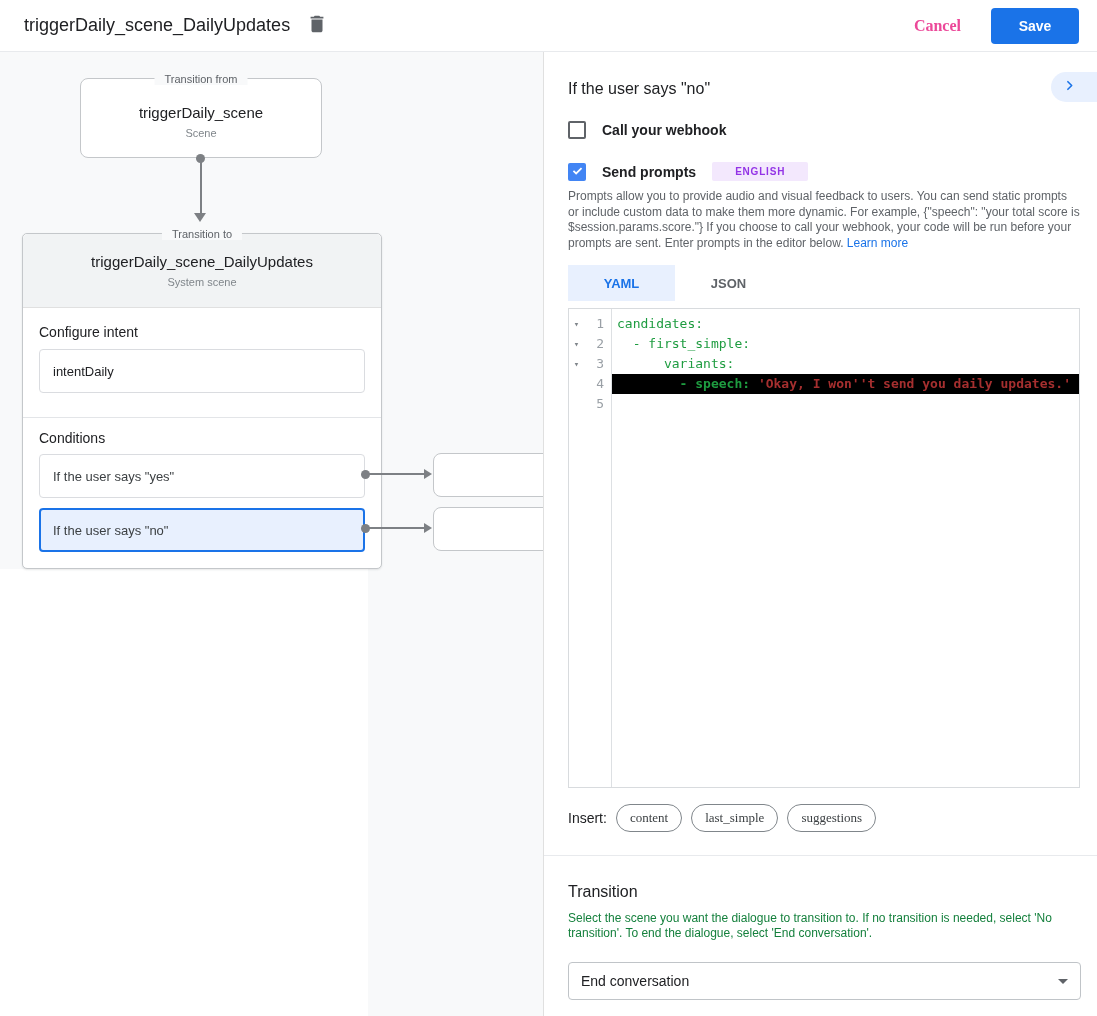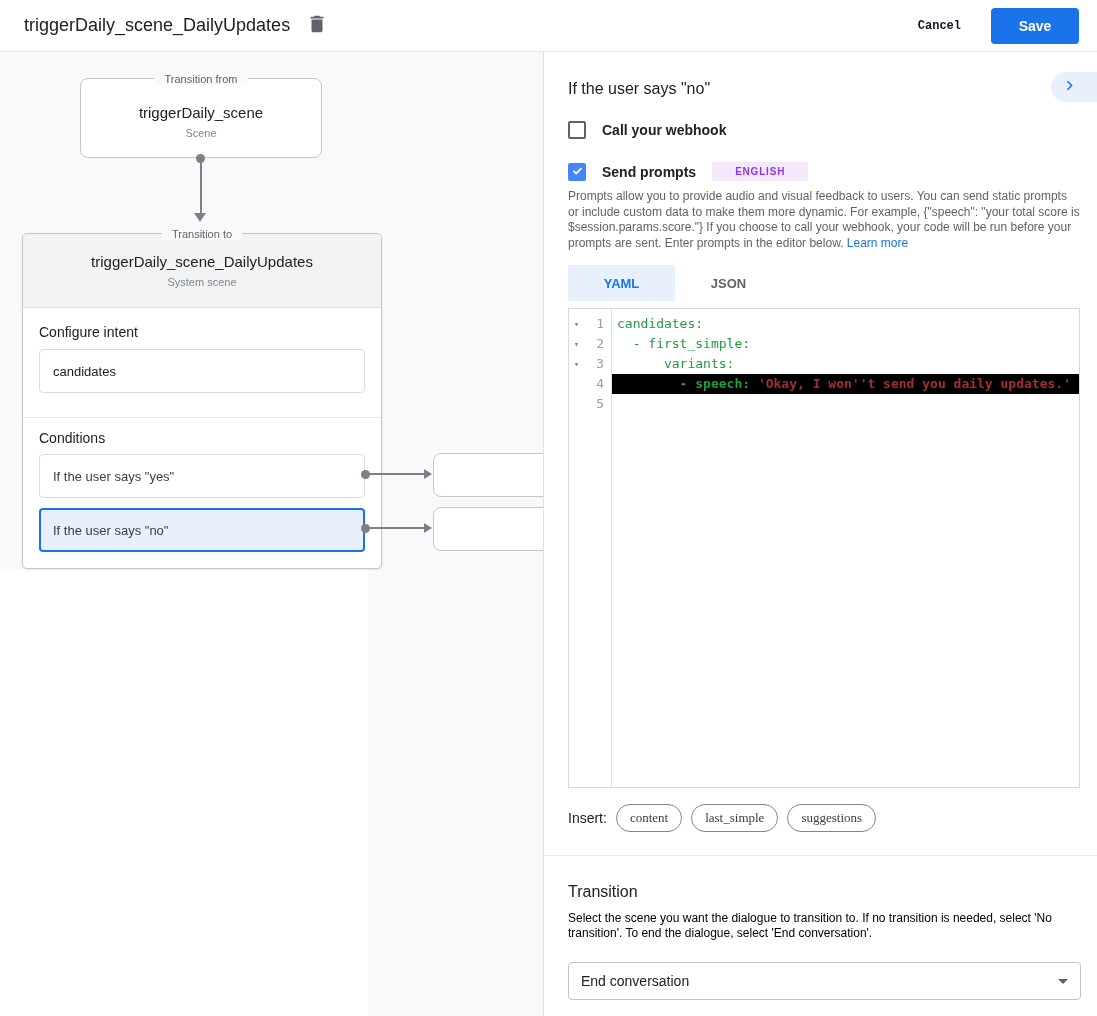--- a/index.html
+++ b/index.html
@@ -12,22 +12,22 @@
   
   .header {
     position:absolute; top:0; left:0; width:1097px; height:52px;
     background:#fff; border-bottom:1px solid #e8eaed;
     display:flex; align-items:center; padding:0 18px 0 24px; z-index:30;
   }
   .header-title { font-size:18px; color:#202124; font-weight:400; }
   .trash-btn { margin-left:16px; background:none; border:none; cursor:pointer; display:flex; align-items:center; }
   .header-spacer { flex:1; }
   .cancel-btn {
-    background:none; border:none; color:#0f172a; font-size:12px; font-weight:700;
-    font-family:Liberation Mono, monospace; cursor:pointer; padding:8px 12px;
+    background:none; border:none; color:#ec4899; font-size:16px; font-weight:700;
+    font-family:Liberation Serif, serif; cursor:pointer; padding:8px 12px;
   }
   .save-btn {
     margin-left:18px; background:#1a73e8; color:#fff; border:none; border-radius:4px;
     height:36px; width:88px; font-size:14px; font-weight:700; font-family:inherit; cursor:pointer;
   }
 
   
   .canvas {
     position:absolute; top:52px; left:0; width:543px; bottom:0;
     background:#f8f9fa; overflow:hidden;
@@ -134,21 +134,21 @@
 
   .insert-row { margin-top:16px; display:flex; align-items:center; }
   .insert-label { font-size:14px; color:#202124; }
   .chip {
     margin-left:9px; border:1px solid #80868b; border-radius:14px; background:#fff;
     padding:5px 13px; font-size:13px; color:#3c4043; font-family:Liberation Serif, serif; cursor:pointer;
   }
   .panel-divider { margin-top:23px; border-top:1px solid #e8eaed; }
 
   .panel-sec2 { padding:27px 17px 0 24px; }
-  .trans-desc { margin-top:10px; font-size:12px; line-height:15px; color:#000000; width:505px; }
+  .trans-desc { margin-top:10px; font-size:12px; line-height:15px; color:#15803d; width:505px; }
   .dropdown {
     margin-top:21px; height:38px; border:1px solid #c0c4c8; border-radius:4px; background:#fff;
     display:flex; align-items:center; justify-content:space-between; padding:0 12px;
     font-size:14px; color:#202124; cursor:pointer; width:513px;gap:28px;
   }
   .caret {
     width:0; height:0; border-left:5px solid transparent; border-right:5px solid transparent;
     border-top:5px solid #5f6368;
   }
 </style>
@@ -184,21 +184,21 @@
 
   <div class="scene-card card-to">
     <span class="card-legend">Transition to</span>
     <div class="card-to-header">
       <div class="card-title">triggerDaily_scene_DailyUpdates</div>
       <div class="card-sub">System scene</div>
     </div>
     <div class="card-to-body">
       <div class="section-label">Configure intent</div>
       <div class="intent-box">
-        <span>candidates</span>
+        <span>intentDaily</span>
       </div>
       <div class="card-divider"></div>
       <div class="section-label cond-label">Conditions</div>
       <div class="cond-item">
         <span>If the user says "yes"</span>
       </div>
       <div class="cond-item selected">
         <span>If the user says "no"</span>
       </div>
     </div>

